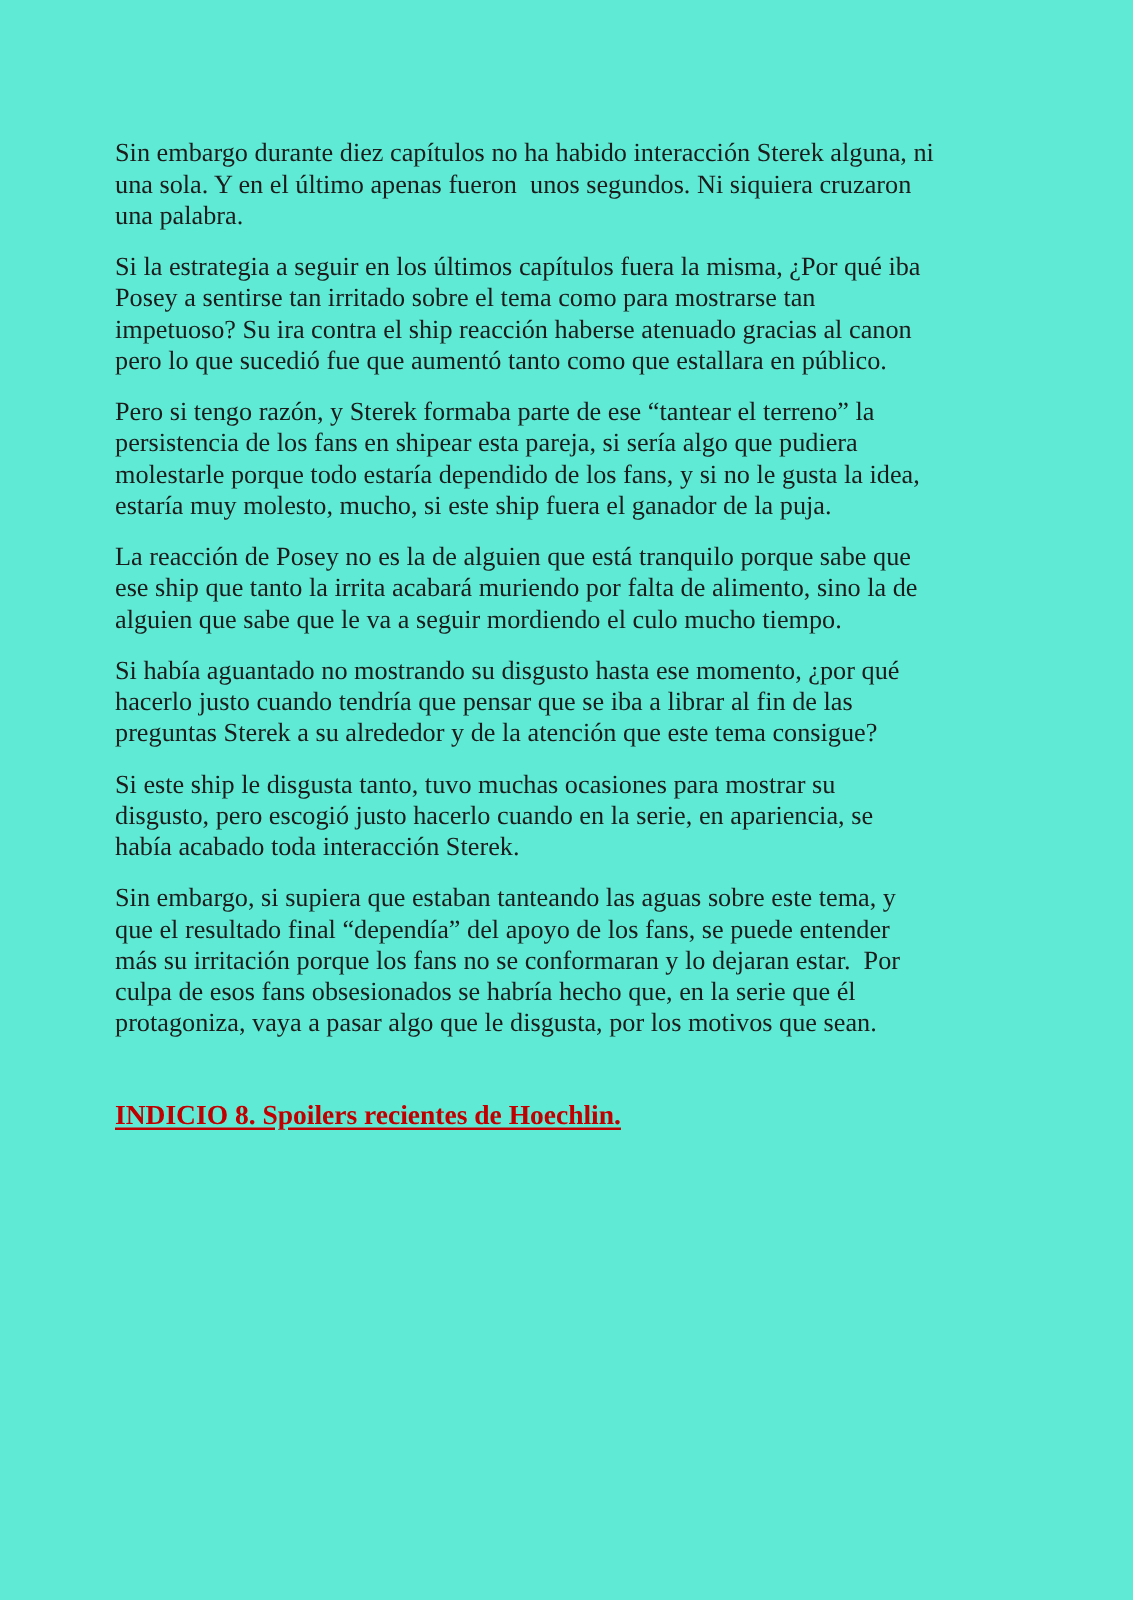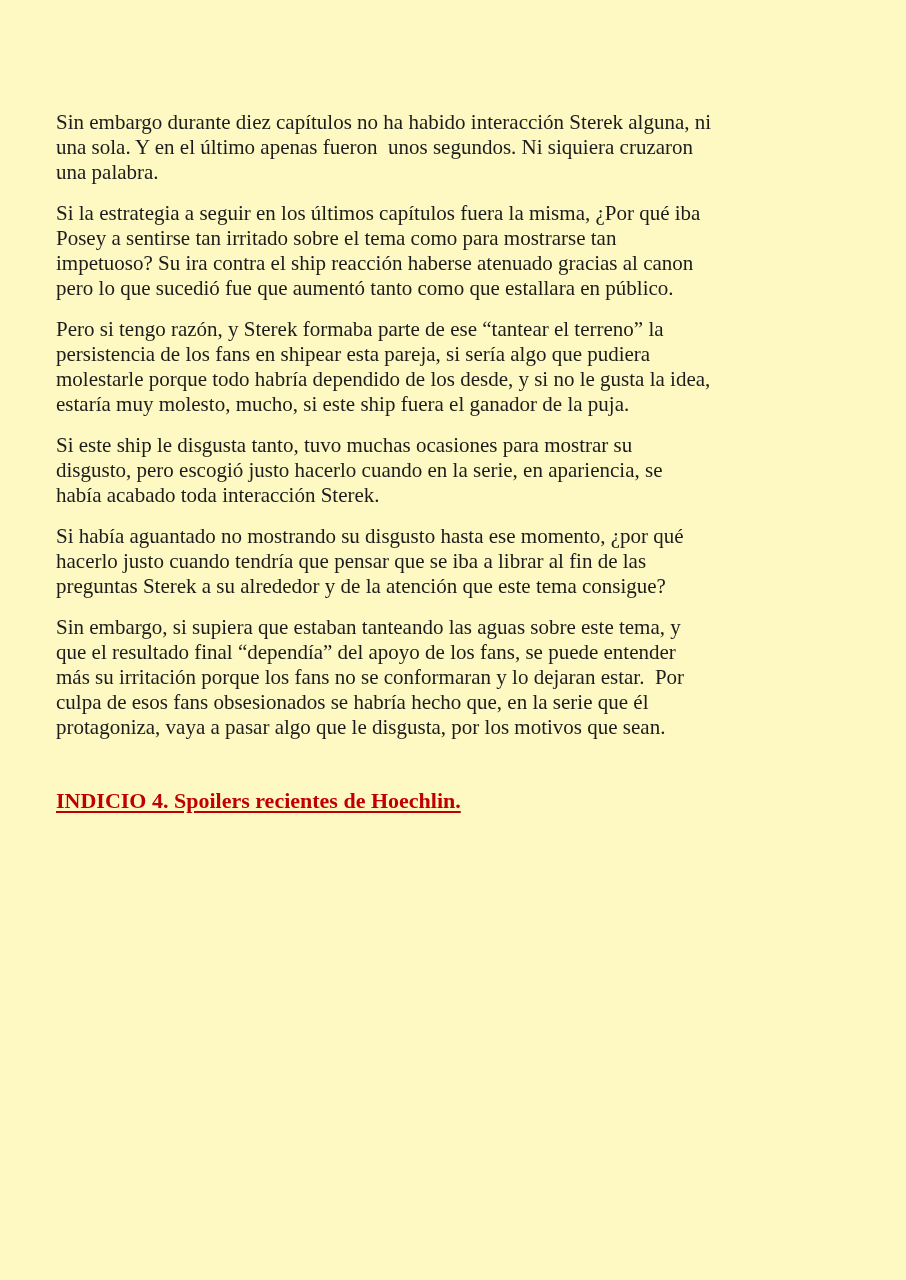--- a/index.html
+++ b/index.html
@@ -10,22 +10,22 @@
   body {
     width: 906px;
     height: 1280px;
     overflow: hidden;
     font-family: "Liberation Serif", "DejaVu Serif", serif;
   }
   .page {
     box-sizing: border-box;
     width: 906px;
     height: 1280px;
-    padding: 110px 120px 0 56px;
-    background: #fef9c3;
+    padding: 110px 120px 0 92px;
+    background: #5eead4;
   }
   .para {
     width: 656px;
     margin: 0 0 16px 0;
     font-size: 21px;
     line-height: 25px;
     color: #1c1c1c;
     white-space: pre-wrap;
     text-align: left;
   }
@@ -40,18 +40,19 @@
     text-decoration-color: #c00000;
     text-underline-offset: 3px;
   }
 </style>
 </head>
 <body>
 
 <div class="page">
   <p class="para">Sin embargo durante diez capítulos no ha habido interacción Sterek alguna, ni una sola. Y en el último apenas fueron  unos segundos. Ni siquiera cruzaron una palabra.</p>
   <p class="para">Si la estrategia a seguir en los últimos capítulos fuera la misma, ¿Por qué iba Posey a sentirse tan irritado sobre el tema como para mostrarse tan impetuoso? Su ira contra el ship reacción haberse atenuado gracias al canon pero lo que sucedió fue que aumentó tanto como que estallara en público.</p>
-  <p class="para">Pero si tengo razón, y Sterek formaba parte de ese “tantear el terreno” la persistencia de los fans en shipear esta pareja, si sería algo que pudiera molestarle porque todo habría dependido de los desde, y si no le gusta la idea, estaría muy molesto, mucho, si este ship fuera el ganador de la puja.</p>
+  <p class="para">Pero si tengo razón, y Sterek formaba parte de ese “tantear el terreno” la persistencia de los fans en shipear esta pareja, si sería algo que pudiera molestarle porque todo estaría dependido de los fans, y si no le gusta la idea, estaría muy molesto, mucho, si este ship fuera el ganador de la puja.</p>
+  <p class="para">La reacción de Posey no es la de alguien que está tranquilo porque sabe que ese ship que tanto la irrita acabará muriendo por falta de alimento, sino la de alguien que sabe que le va a seguir mordiendo el culo mucho tiempo.</p>
+  <p class="para">Si había aguantado no mostrando su disgusto hasta ese momento, ¿por qué hacerlo justo cuando tendría que pensar que se iba a librar al fin de las preguntas Sterek a su alrededor y de la atención que este tema consigue?</p>
   <p class="para">Si este ship le disgusta tanto, tuvo muchas ocasiones para mostrar su disgusto, pero escogió justo hacerlo cuando en la serie, en apariencia, se había acabado toda interacción Sterek.</p>
-  <p class="para">Si había aguantado no mostrando su disgusto hasta ese momento, ¿por qué hacerlo justo cuando tendría que pensar que se iba a librar al fin de las preguntas Sterek a su alrededor y de la atención que este tema consigue?</p>
   <p class="para">Sin embargo, si supiera que estaban tanteando las aguas sobre este tema, y que el resultado final “dependía” del apoyo de los fans, se puede entender más su irritación porque los fans no se conformaran y lo dejaran estar.  Por culpa de esos fans obsesionados se habría hecho que, en la serie que él protagoniza, vaya a pasar algo que le disgusta, por los motivos que sean.</p>
-  <h2 class="section-heading">INDICIO 4. Spoilers recientes de Hoechlin.</h2>
+  <h2 class="section-heading">INDICIO 8. Spoilers recientes de Hoechlin.</h2>
 </div>
 
 </body></html>

